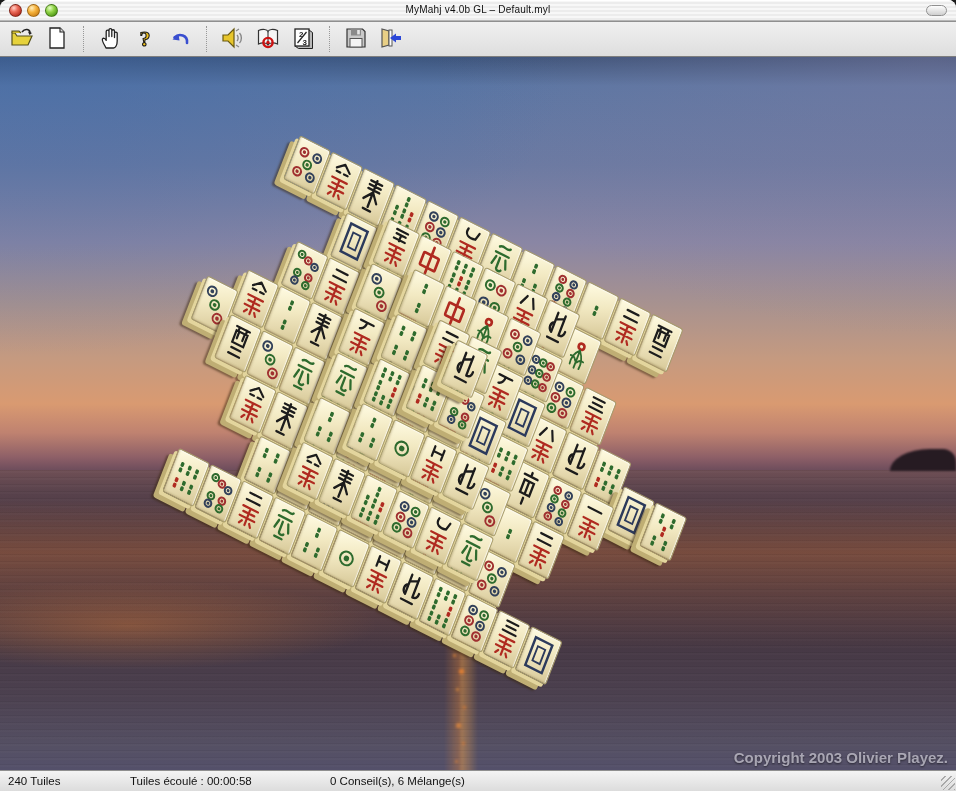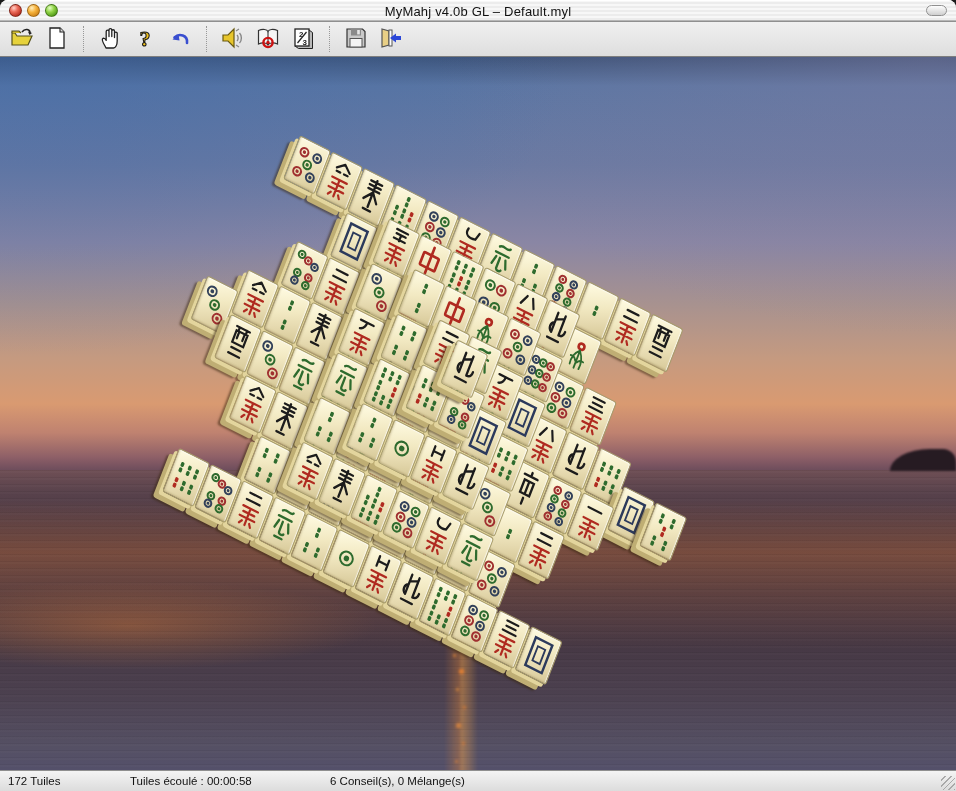--- a/index.html
+++ b/index.html
@@ -4,21 +4,21 @@
 <style>
   * { margin:0; padding:0; box-sizing:border-box; }
   html,body { width:956px; height:791px; background:#1b1b1b; font-family:"Liberation Sans", sans-serif; overflow:hidden; }
   .window { width:956px; height:791px; display:flex; flex-direction:column; border-radius:8px 8px 0 0; overflow:hidden; background:#e8e8e8; }
 
   
   .titlebar { position:relative; height:22px; flex:0 0 22px;
     background:repeating-linear-gradient(180deg,#f7f7f7 0 2px,#ececec 2px 4px);
     box-shadow:inset 0 1px 0 #ffffff, inset 0 -1px 0 #b6b6b6;
     border-bottom:1px solid #8f8f8f; }
-  .title-text { position:absolute; left:0; right:0; top:4px; text-align:center; font-size:13px; color:#111; letter-spacing:.2px; }
+  .title-text { position:absolute; left:0; right:0; top:4px; text-align:center; font-size:10px; color:#111; letter-spacing:.2px; }
   .lights { position:absolute; left:9px; top:4px; display:flex; gap:5px; }
   .light { width:13px; height:13px; border-radius:50%; }
   .light.red    { background:radial-gradient(circle at 35% 28%, #ffd3ca 0%, #ee6f5e 35%, #c23a2b 70%, #8a1f14 100%); border:1px solid rgba(90,20,10,.65); }
   .light.yellow { background:radial-gradient(circle at 35% 28%, #ffeebd 0%, #f6b33d 40%, #d38a1d 75%, #94590a 100%); border:1px solid rgba(120,70,5,.6); }
   .light.green  { background:radial-gradient(circle at 35% 28%, #e4ffc4 0%, #8fd245 40%, #58a01d 75%, #38680f 100%); border:1px solid rgba(40,80,10,.6); }
   .pill { position:absolute; right:9px; top:5px; width:21px; height:11px; border-radius:6px;
     background:linear-gradient(#fefefe,#cfcfcf); border:1px solid #909090; }
 
   
   .toolbar { height:35px; flex:0 0 35px; display:flex; align-items:center; padding-left:6px; gap:3px;
@@ -1546,22 +1546,23 @@
             <rect x="21.3" y="25" width="3.4" height="4.6" rx="1.2" fill="#2e6b2e"></rect>
             <rect x="21.3" y="30.6" width="3.4" height="4.6" rx="1.2" fill="#2e6b2e"></rect>
           </svg>
         </div>
         <div class="tile" style="left: 258px; top: 112px;">
           <svg viewBox="0 0 30 42">
             <path d="M11 6V26M11 16C7 18 7 24 11 26M19 6V26M19 26C23 26 24 23 24 20M11 13L19 9M9 32H21" fill="none" stroke="#1c1c1c" stroke-width="2.3" stroke-linecap="round"></path>
           </svg>
         </div>
       </div>
+    <div class="copyright">Copyright 2003 Olivier Playez.</div>
   </div>
 
   <div class="statusbar">
-    <span class="st-tiles">172 Tuiles</span>
+    <span class="st-tiles">240 Tuiles</span>
     <span class="st-elapsed">Tuiles écoulé : 00:00:58</span>
-    <span class="st-counters">6 Conseil(s), 0 Mélange(s)</span>
+    <span class="st-counters">0 Conseil(s), 6 Mélange(s)</span>
     <div class="resize-grip"></div>
   </div>
 
 </div>
 
 </body></html>

